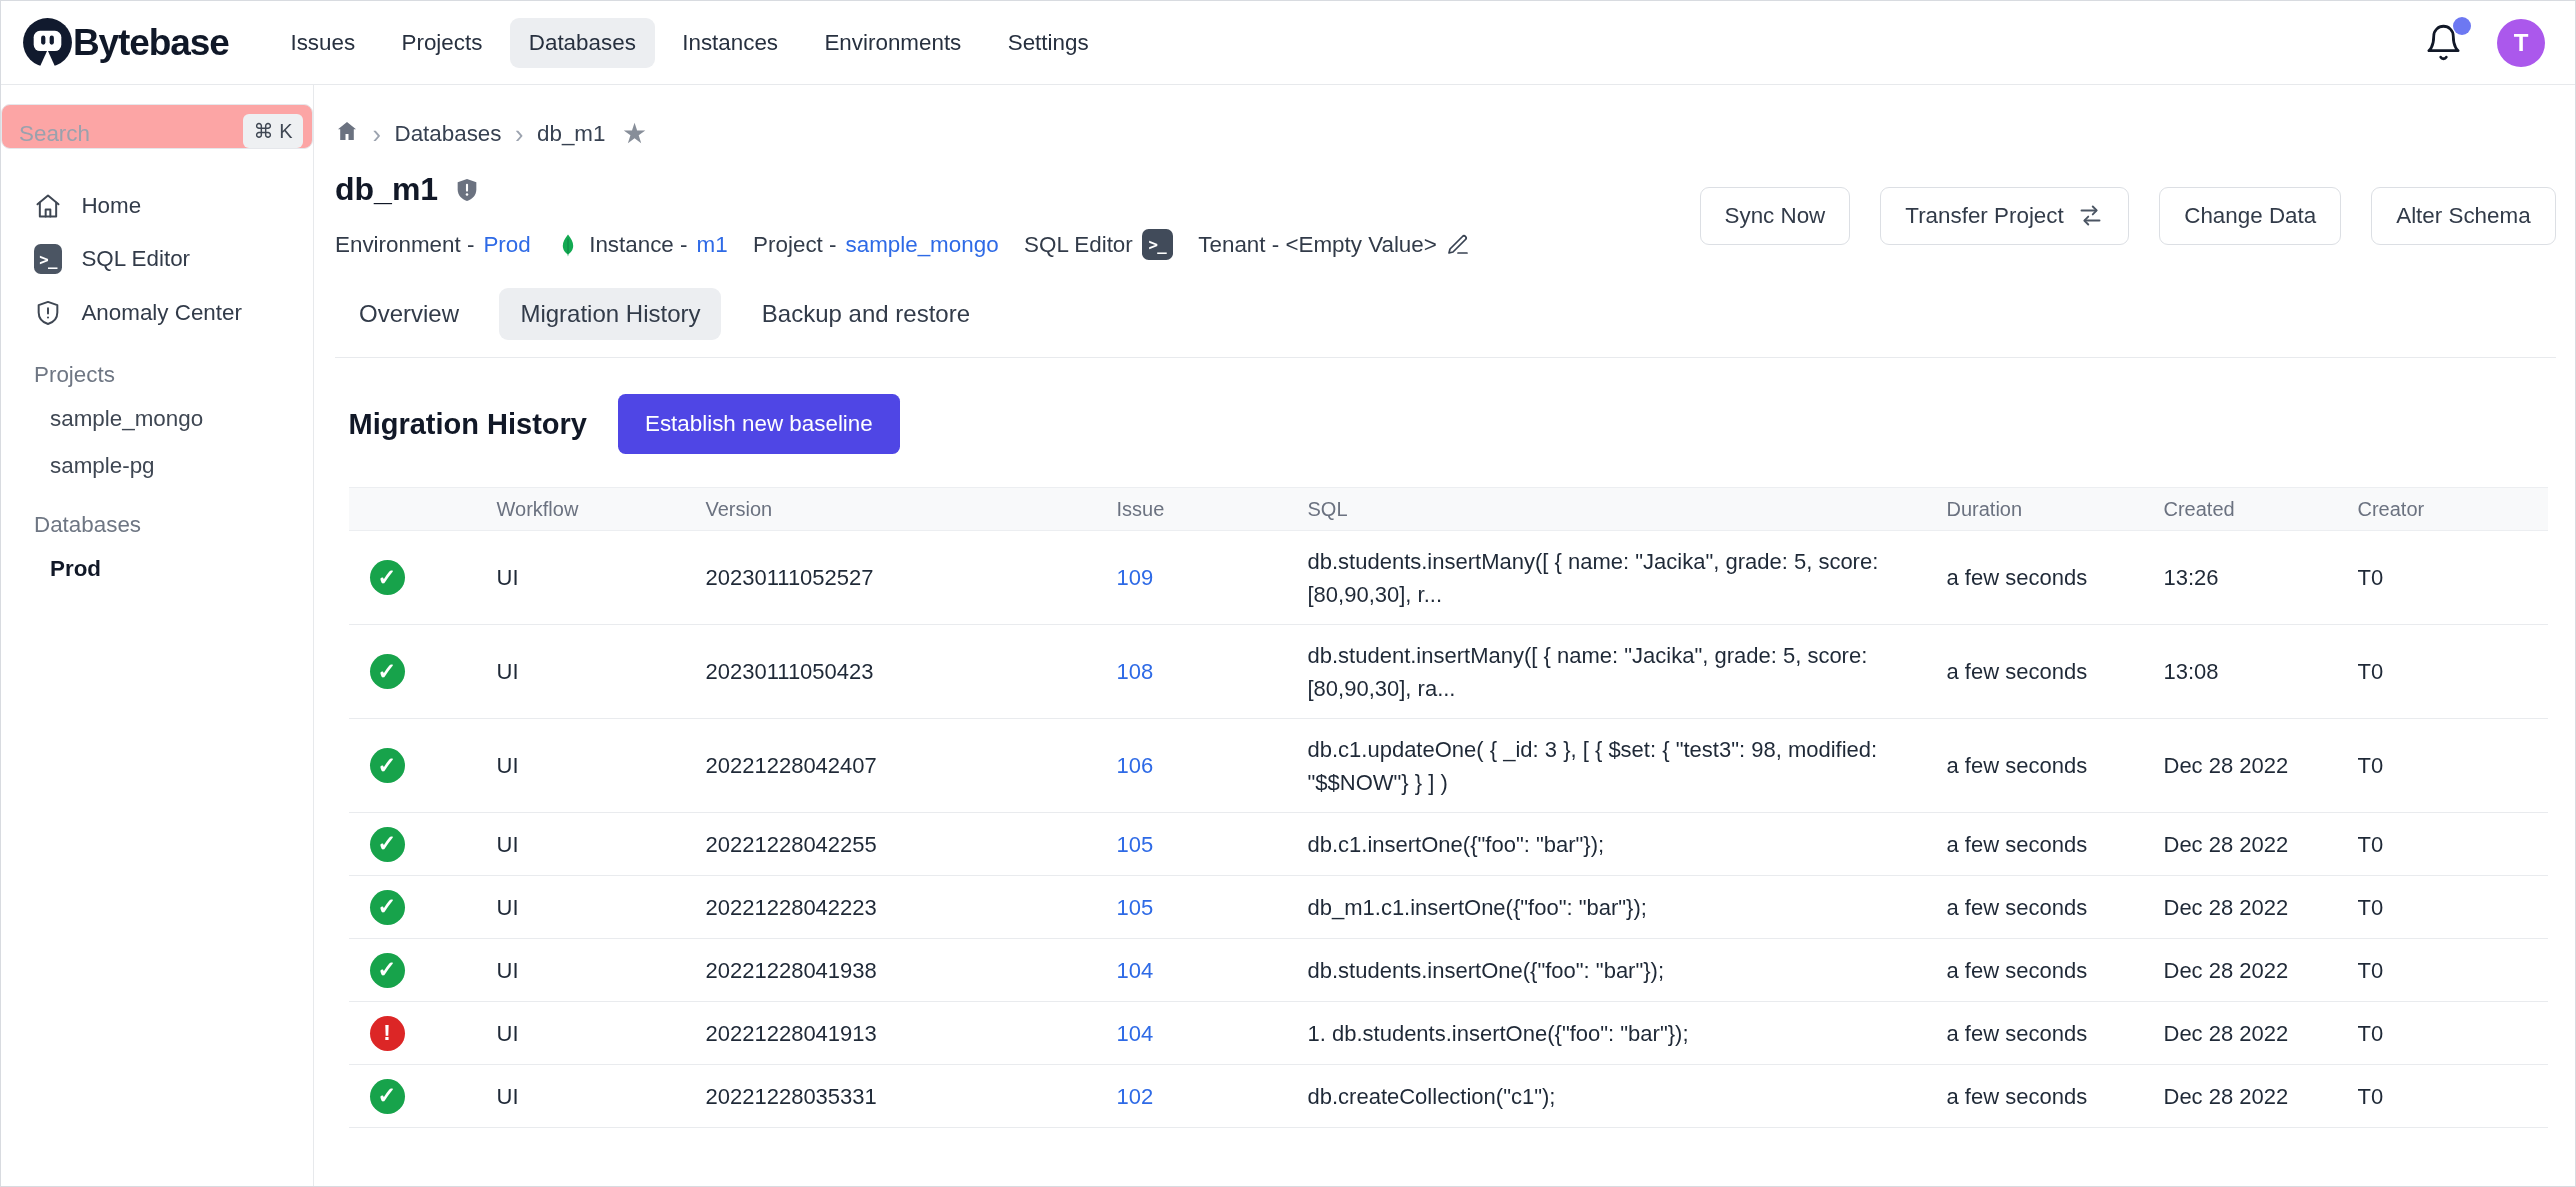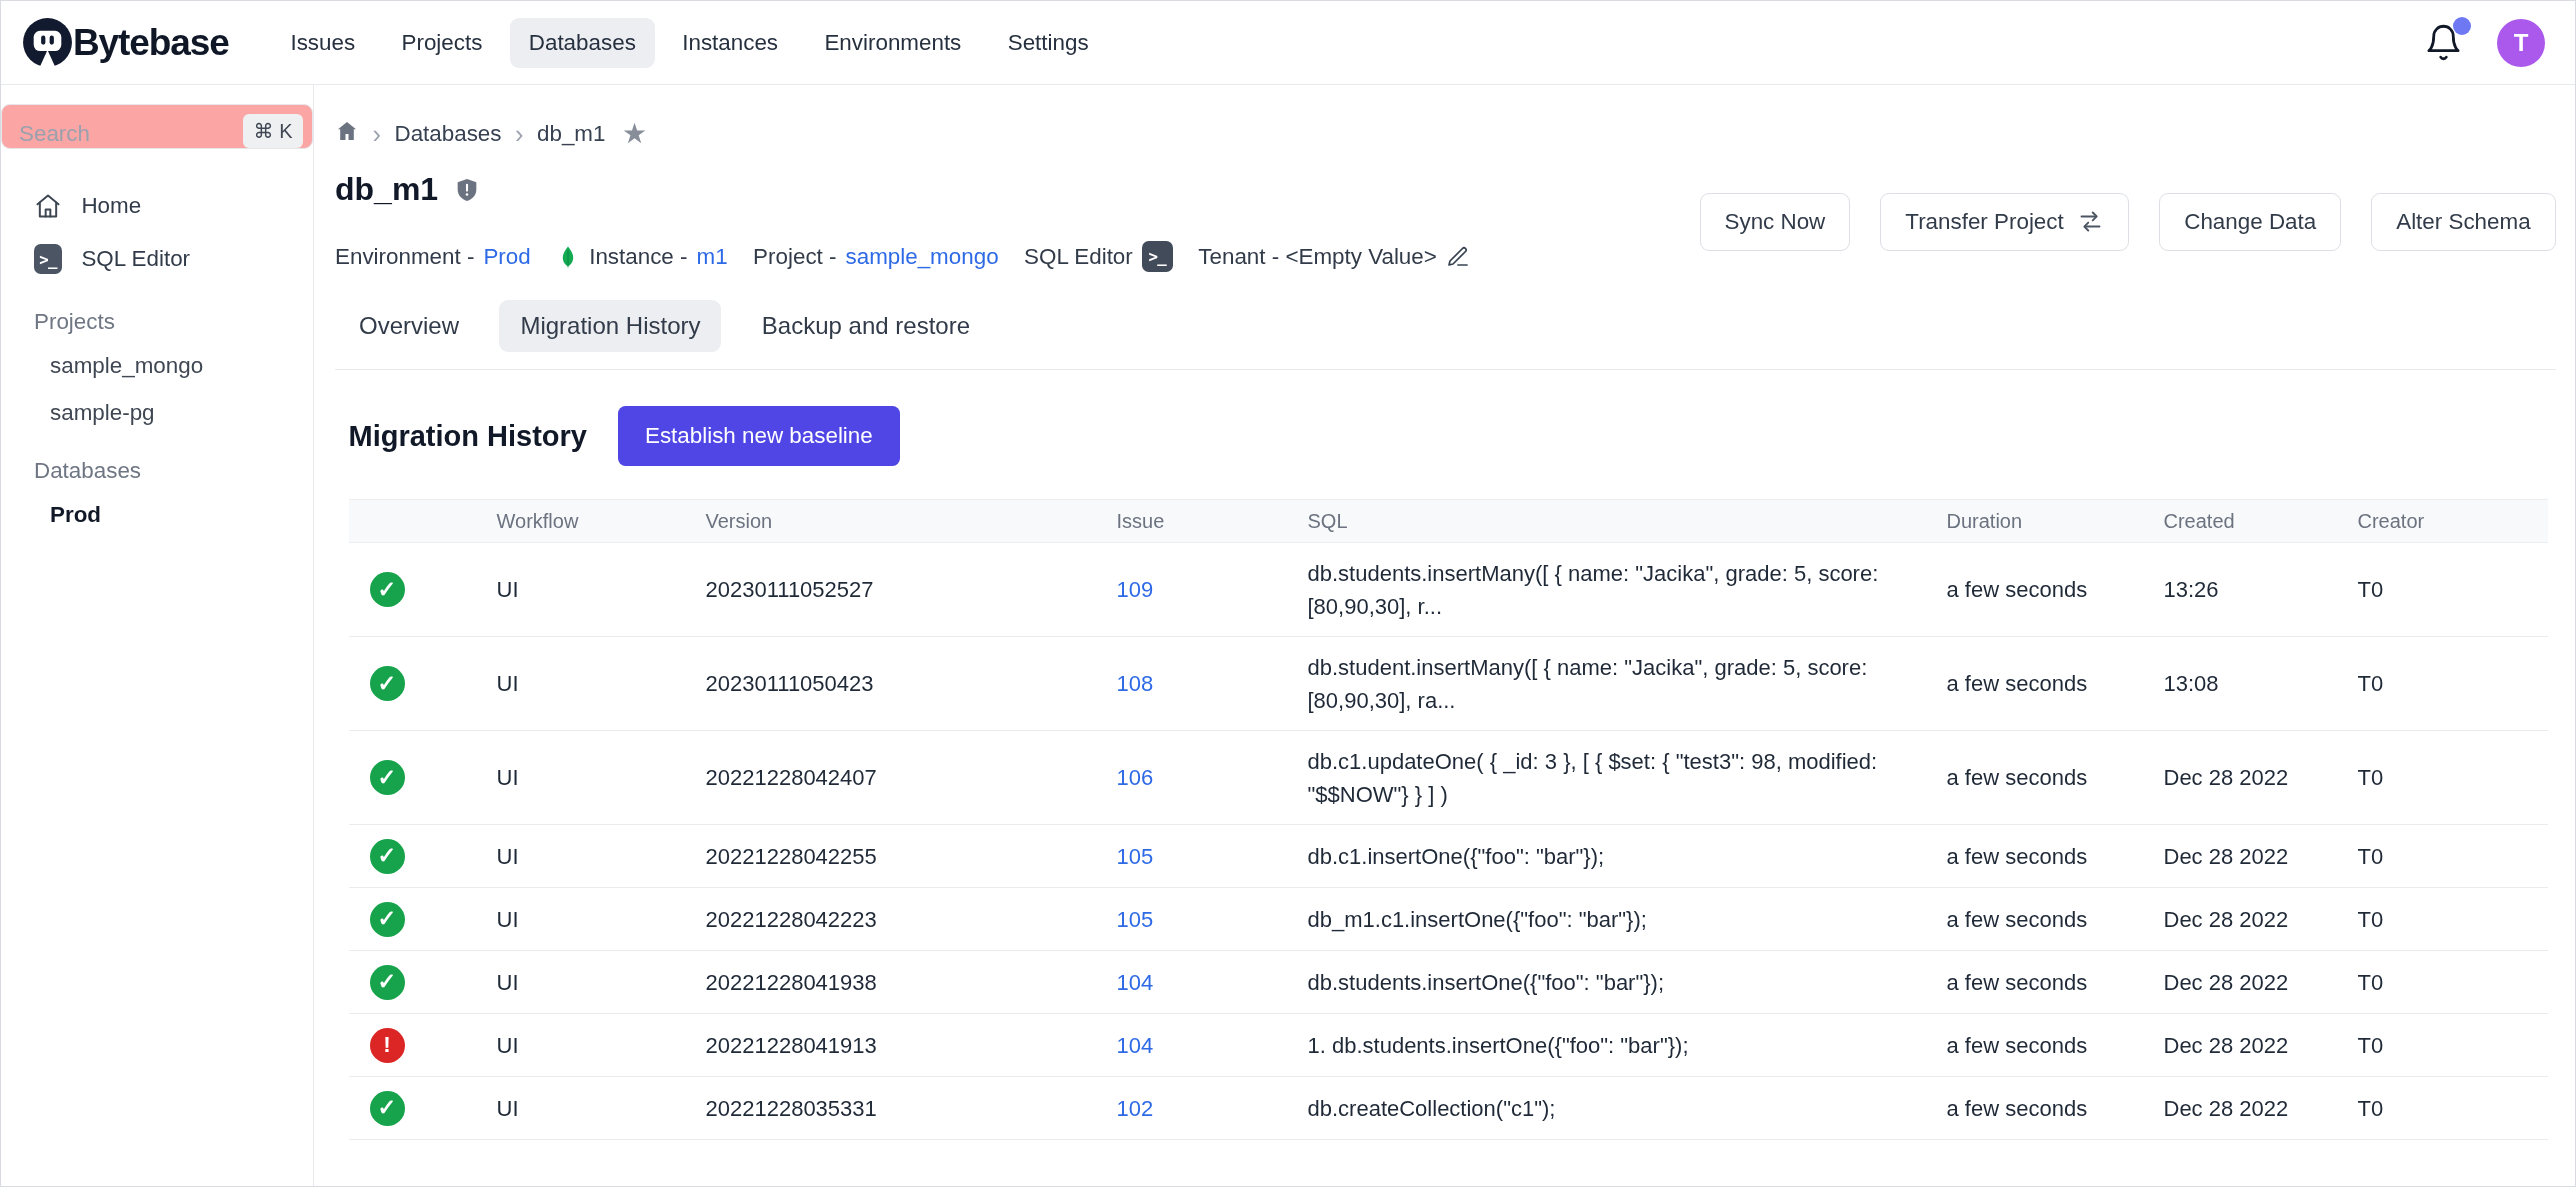--- a/index.html
+++ b/index.html
@@ -40,21 +40,21 @@
   
   .main{flex:1;min-width:0;padding:0 19.4px 0 21px;overflow:hidden;}
   .breadcrumb{display:flex;align-items:center;gap:13.5px;margin-top:34px;font-size:22.4px;color:#374151;}
   .crumb-sep{color:#9ca3af;font-size:25.4px;}
   .crumb{cursor:pointer;}
   .crumb-star{color:#878e99;font-size:28px;margin-left:3px;cursor:pointer;line-height:1;}
   .page-header{display:flex;justify-content:space-between;align-items:center;margin-top:22.4px;}
   .title-row{display:flex;align-items:center;gap:15px;}
   .page-title{font-size:32px;font-weight:700;color:#111827;}
   .title-shield svg{width:28px;height:28px;display:block;}
-  .meta-row{display:flex;align-items:center;gap:12px;margin-top:33px;font-size:22.4px;color:#323b49;flex-wrap:nowrap;}
+  .meta-row{display:flex;align-items:center;gap:12px;margin-top:21px;font-size:22.4px;color:#323b49;flex-wrap:nowrap;}
   .meta-group{display:flex;align-items:center;gap:9px;margin-right:13.5px;white-space:nowrap;}
   .link{color:var(--link,#2e6ae6);cursor:pointer;}
   .mini-icon svg{width:24px;height:24px;display:block;}
   .sqlbadge{width:31px;height:31px;border-radius:6.7px;background:#414b5a;color:#fff;font-family:"DejaVu Sans Mono",monospace;font-size:15.7px;font-weight:bold;display:flex;align-items:center;justify-content:center;cursor:pointer;letter-spacing:-0.7px;}
   .pencil svg{width:24px;height:24px;display:block;cursor:pointer;}
   .actions{display:flex;gap:18px;}
   .btn{height:58px;padding:0 24px;border:1.5px solid #dcdfe4;border-radius:9px;background:#fff;font-size:22.4px;color:#323b49;display:flex;align-items:center;gap:13.5px;cursor:pointer;font-family:inherit;white-space:nowrap;margin-left:12px;}
   .btn svg{width:27px;height:27px;}
   .tabs{display:flex;gap:19.4px;margin-top:28px;padding-left:3px;}
   .tab{font-size:24px;color:#323b49;padding:12px 21px;border-radius:9px;cursor:pointer;white-space:nowrap;}
@@ -128,20 +128,30 @@
             </svg>
           </span>
           <span>Home</span>
         </div>
         <div class="snav-item">
           <span class="nicon">
               <span class="term-badge">&gt;_</span>
             </span>
           <span>SQL Editor</span>
         </div>
+        <div class="snav-item">
+          <span class="nicon">
+            <svg viewBox="0 0 24 24" fill="none" stroke="#3f4753" stroke-width="1.7" stroke-linecap="round" stroke-linejoin="round">
+              <path d="M12 2.5l8 2.8v6.2c0 4.8-3.4 8.4-8 9.9-4.6-1.5-8-5.1-8-9.9V5.3z"></path>
+              <line x1="12" y1="8" x2="12" y2="12.5"></line>
+                <circle cx="12" cy="15.8" r="0.9" fill="#3f4753" stroke="none"></circle>
+            </svg>
+          </span>
+          <span>Anomaly Center</span>
+        </div>
       </div>
       <div>
           <div class="section-label">Projects</div>
           <div class="section-item">sample_mongo</div>
           <div class="section-item">sample-pg</div>
           <div class="section-label">Databases</div>
           <div class="section-item strong">Prod</div>
         </div>
     </div>
 

